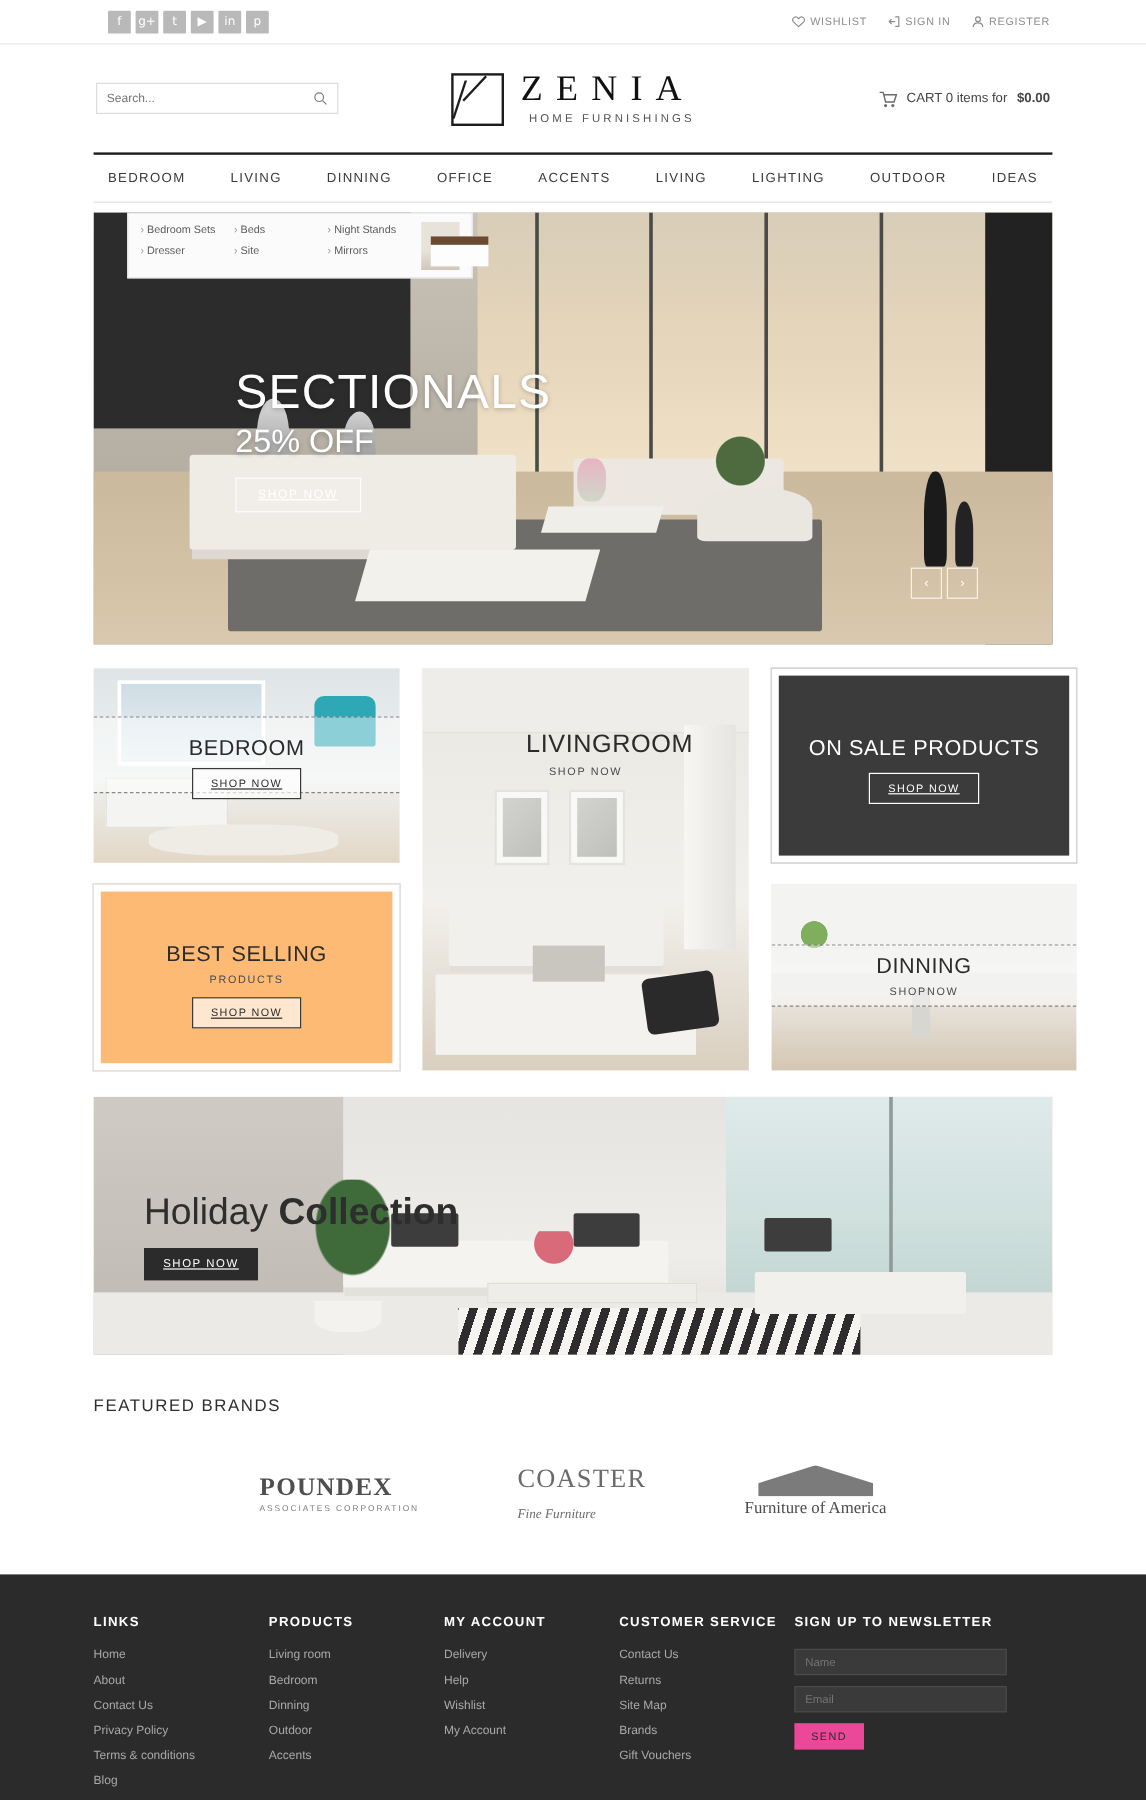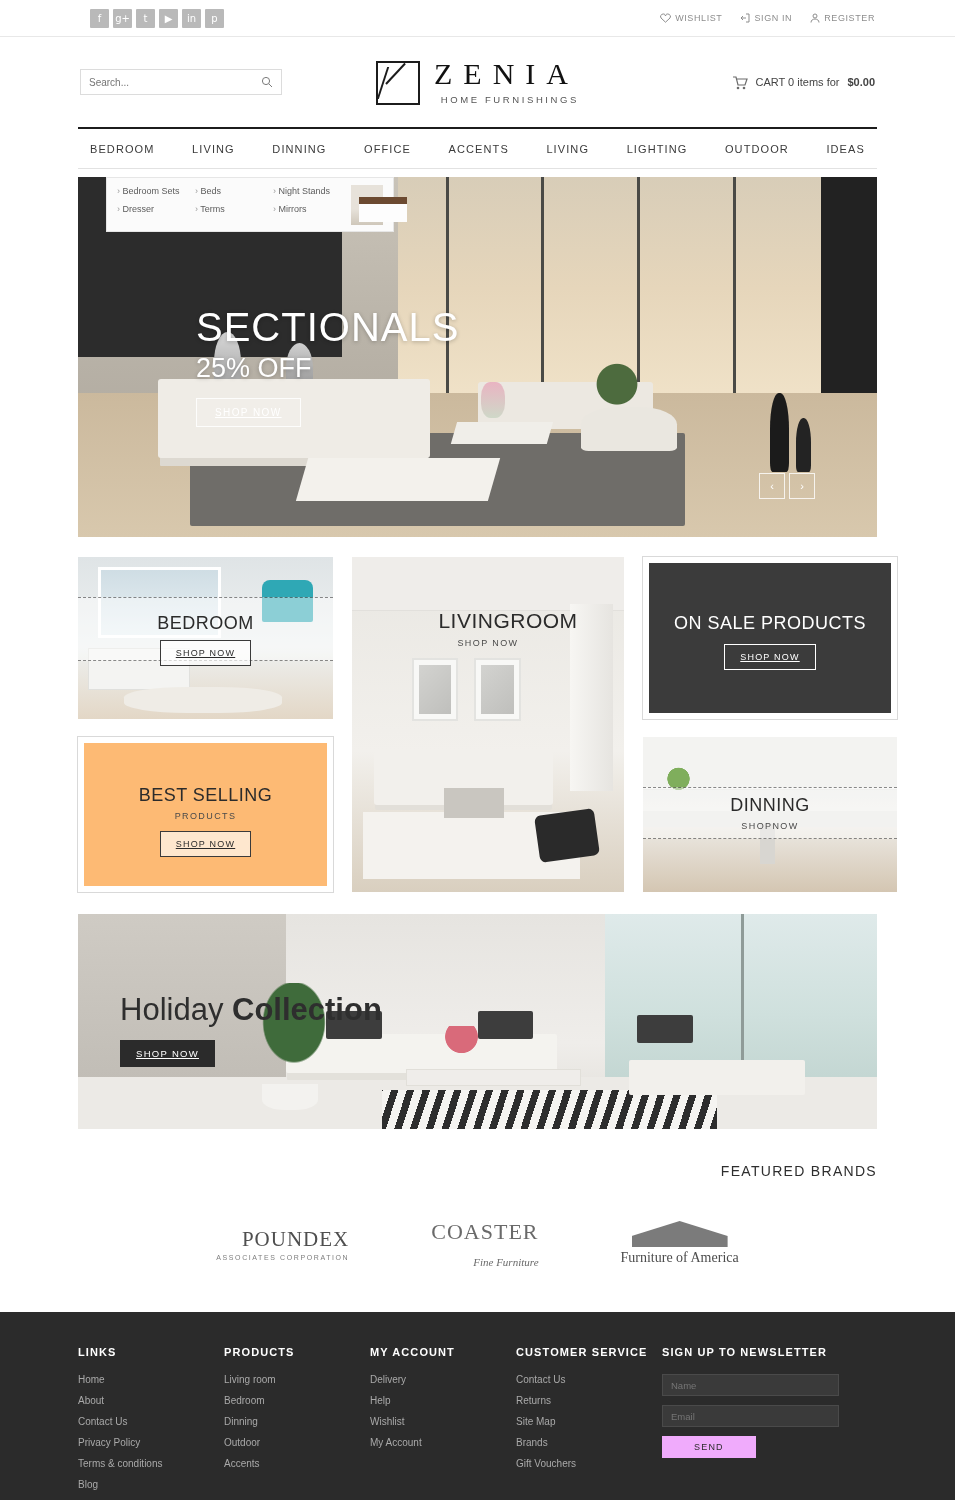--- a/index.html
+++ b/index.html
@@ -475,35 +475,35 @@
   .holiday-cap h2 { font-size: 31px; font-weight: normal; color: #2e2e2e; }
   .holiday-cap h2 b { font-weight: bold; }
   .holiday-btn {
     display: inline-block; margin-top: 12px;
     background: #2b2b2b; color: #fff;
     font-size: 9.5px; letter-spacing: 1.3px;
     padding: 8px 16px;
   }
 
   
-  .brands { margin: 34px 78px 0; text-align: right; }
+  .brands { margin: 34px 78px 0; text-align: left; }
   .brands h3 {
     font-size: 14px; font-weight: normal;
     letter-spacing: 1.3px; color: #2e2e2e;
   }
   .brand-row {
     margin-top: 40px;
     display: flex; justify-content: center; gap: 82px;
     align-items: center;
     padding-bottom: 44px;
   }
   .brand { color: #6d6d6d; }
   .b-poundex .n {
     font-family: "Liberation Serif", serif;
-    font-size: 21px; letter-spacing: 1px; color: #4f4f4f; font-weight: normal;
+    font-size: 21px; letter-spacing: 1px; color: #4f4f4f; font-weight: bold;
   }
   .b-poundex .sub { font-size: 7px; letter-spacing: 1.6px; color: #7d7d7d; margin-top: 2px; }
   .b-coaster .n {
     font-family: "Liberation Serif", serif;
     font-size: 22px; letter-spacing: 1px; color: #6a6a6a;
   }
   .b-coaster .sub { font-family: "Liberation Serif", serif; font-style: italic; font-size: 11px; color: #6a6a6a; margin-top: 11px; }
   .b-foa .roof {
     width: 96px; height: 26px; margin: 0 auto 3px;
     background: #7b7b7b;
@@ -536,23 +536,23 @@
     background: #3a3a3a;
     border: 1px solid #4a4a4a;
     color: #8f8f8f;
     font-size: 9.5px;
     padding: 0 8px;
     margin-bottom: 9px;
     display: block;
     font-family: "Liberation Sans", sans-serif;
   }
   .nl-btn {
-    background: #f0abfc; color: #2b2b2b;
+    background: #ec4899; color: #2b2b2b;
     border: 0; font-size: 9px; letter-spacing: 1.2px;
-    padding: 6px 32px; cursor: pointer;
+    padding: 6px 14px; cursor: pointer;
     font-family: "Liberation Sans", sans-serif;
   }
 </style>
 </head>
 <body>
 
 <div class="page">
 
   <div class="topbar">
     <div class="social">
@@ -653,21 +653,21 @@
     </div>
 
     <div class="megamenu">
       <div class="mm-cols">
         <div class="mm-col">
           <div class="mm-item">Bedroom Sets</div>
           <div class="mm-item">Dresser</div>
         </div>
         <div class="mm-col">
           <div class="mm-item">Beds</div>
-          <div class="mm-item">Terms</div>
+          <div class="mm-item">Site</div>
         </div>
         <div class="mm-col">
           <div class="mm-item">Night Stands</div>
           <div class="mm-item">Mirrors</div>
         </div>
       </div>
       <div class="mm-thumb"></div>
     </div>
 
     <div class="hero-caption">

